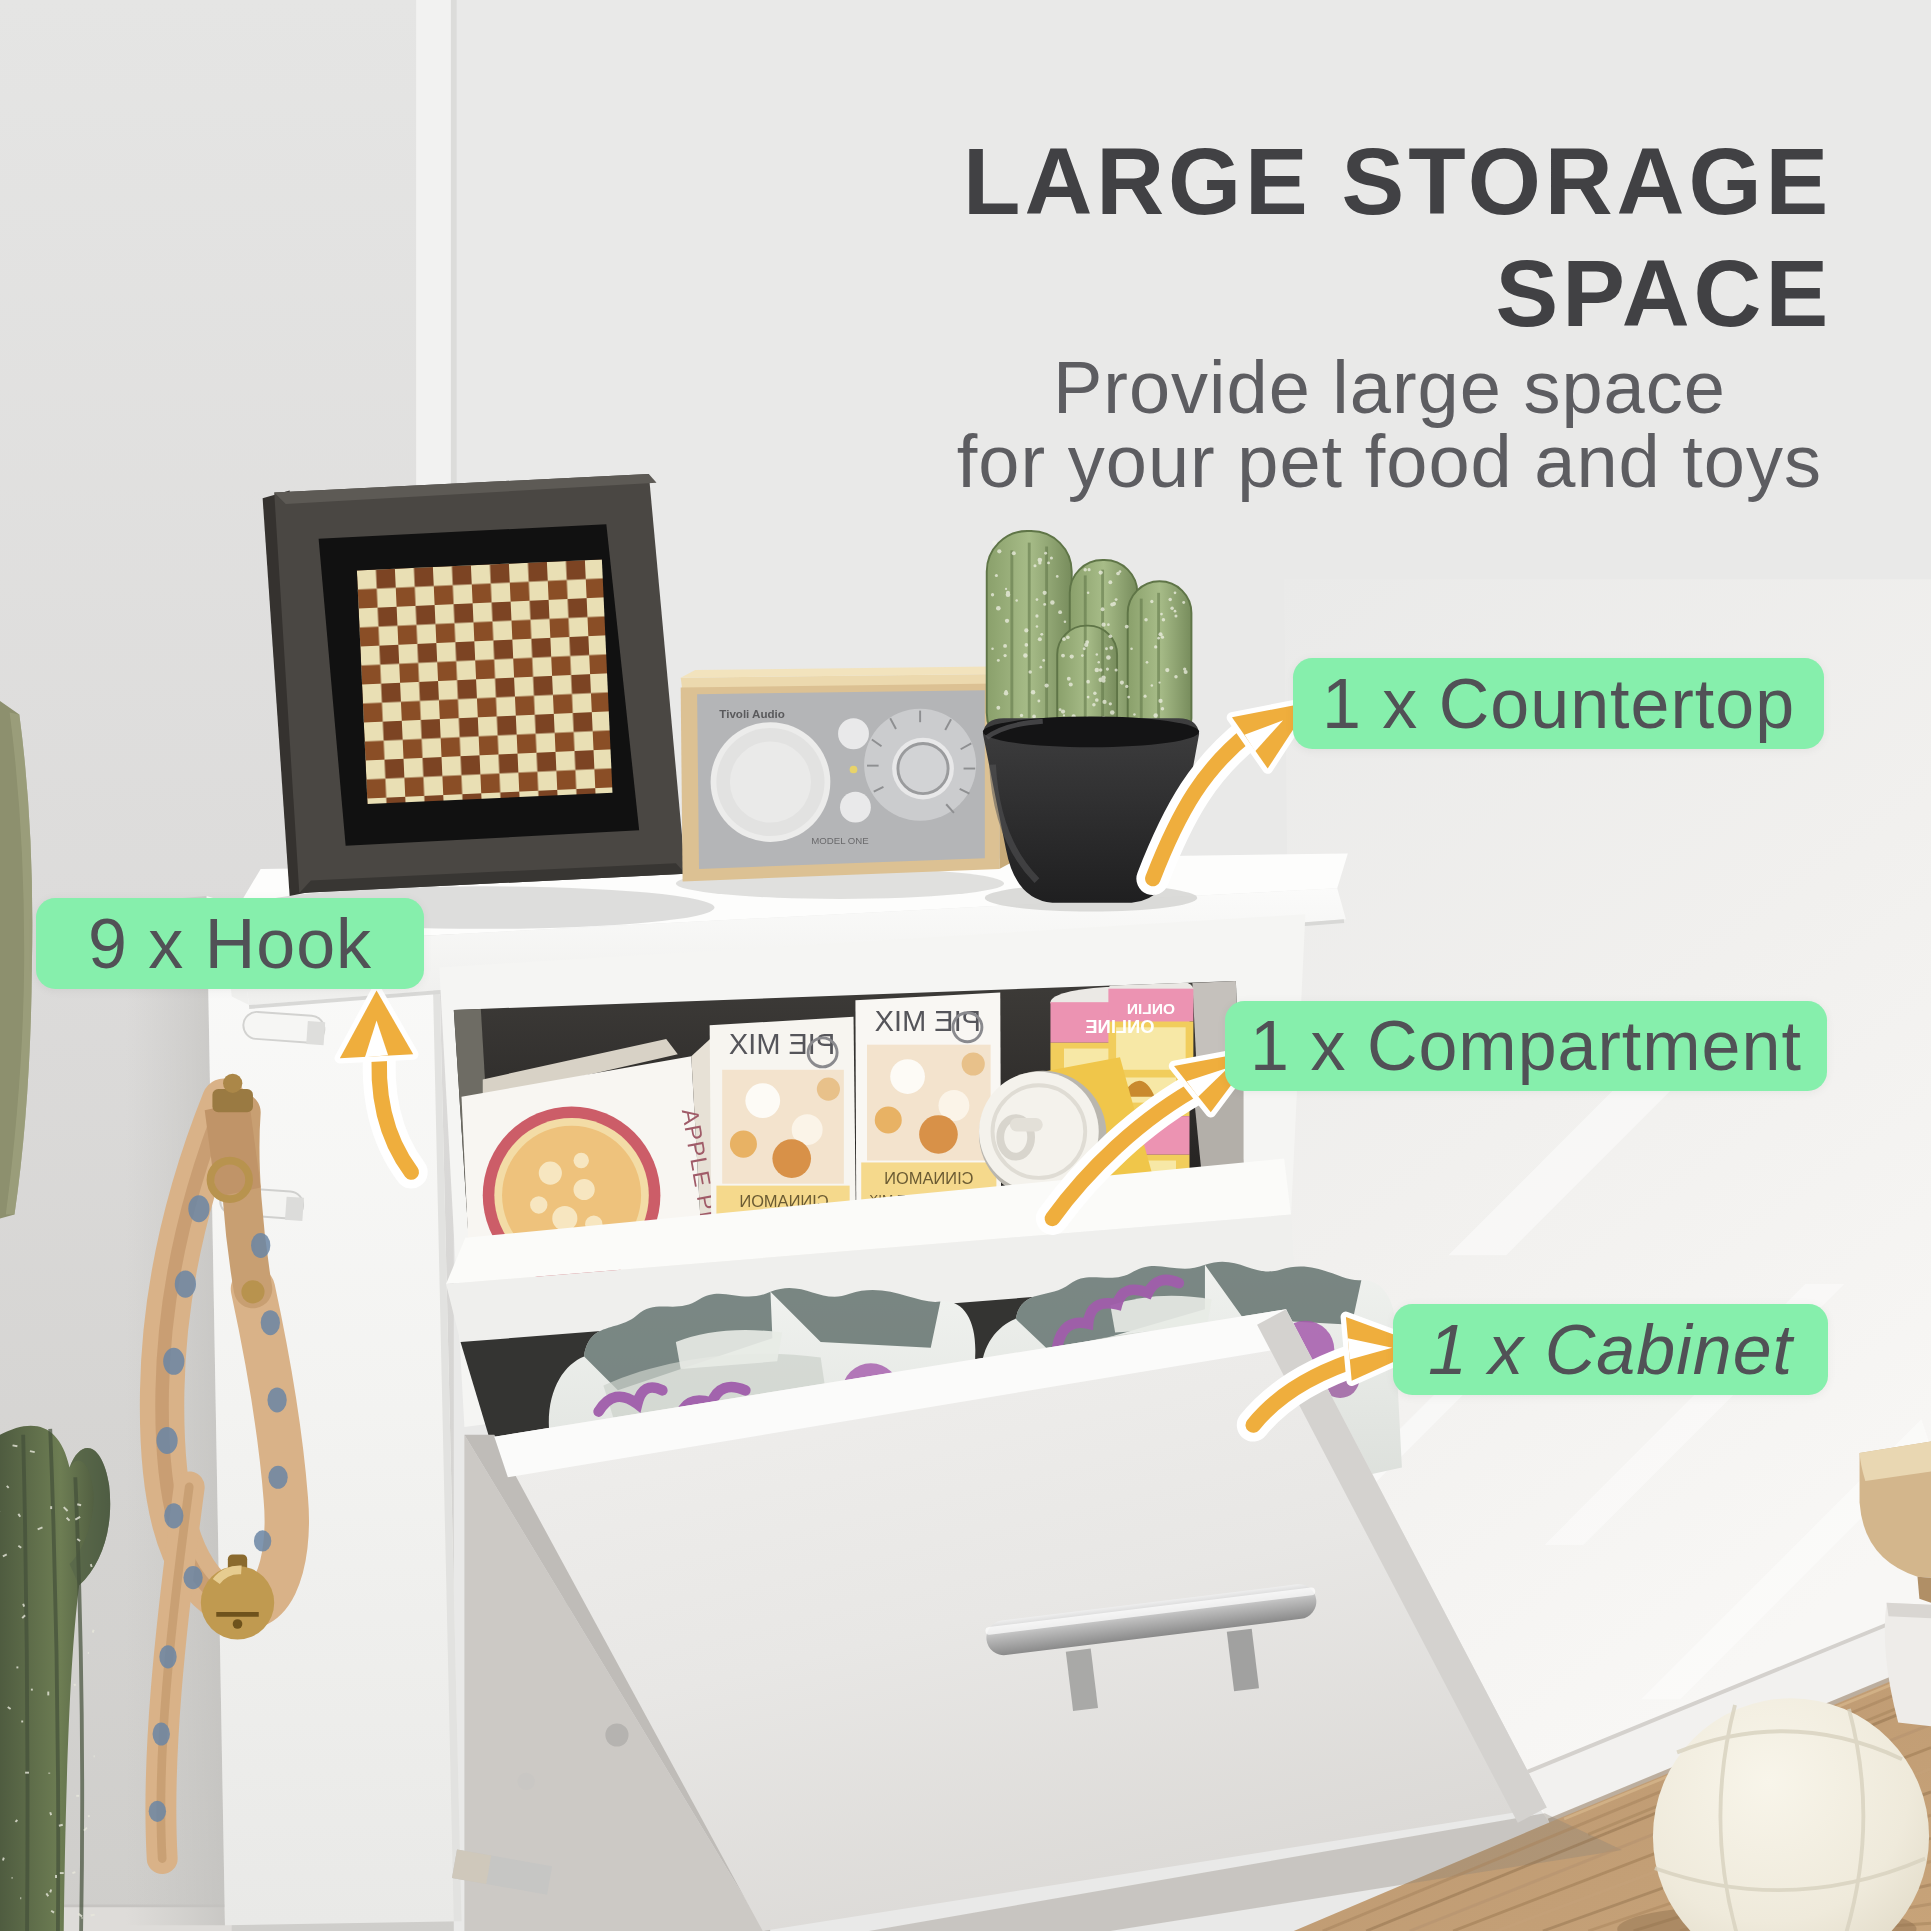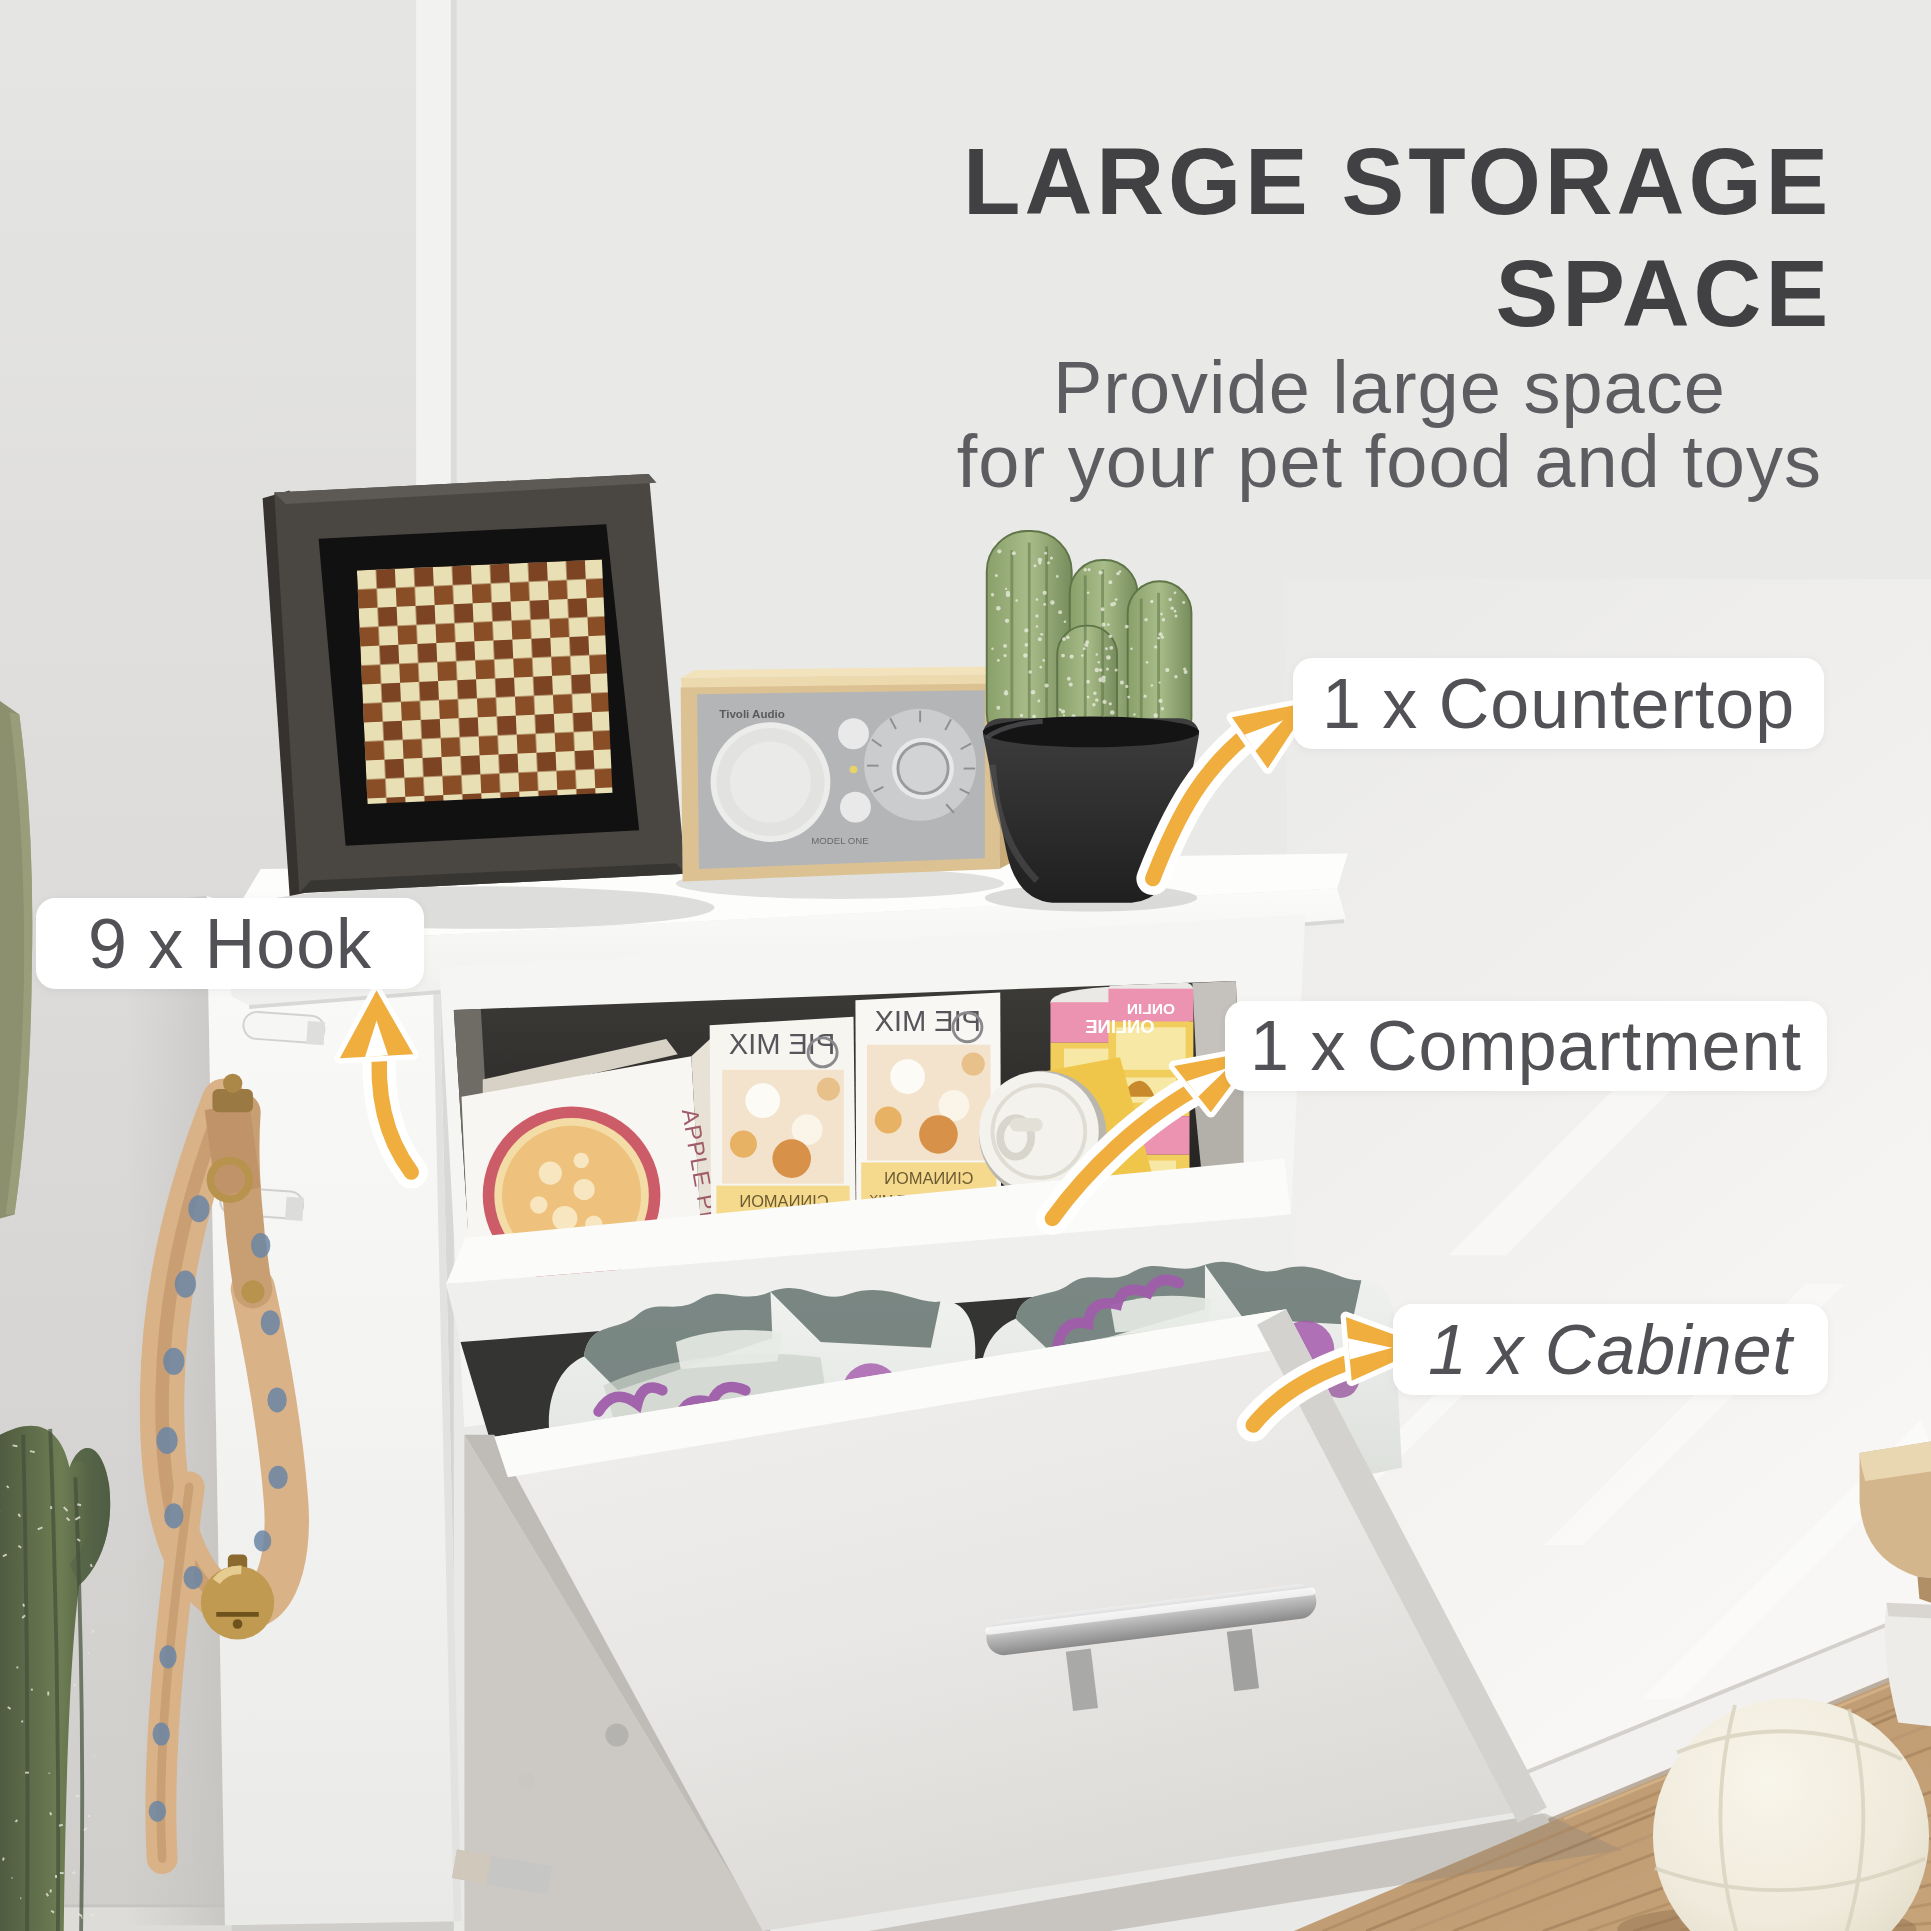--- a/index.html
+++ b/index.html
@@ -3,21 +3,21 @@
 <meta charset="utf-8">
 <style>
   html,body{margin:0;padding:0;}
   body{width:1931px;height:1931px;overflow:hidden;position:relative;
        font-family:"Liberation Sans", sans-serif;background:#e9e9e8;}
   #stage{position:absolute;left:0;top:0;width:1931px;height:1931px;}
   .hdr{position:absolute;right:99px;top:126px;text-align:right;color:#414144;
        font-weight:bold;font-size:94px;line-height:112px;letter-spacing:3.9px;}
   .sub{position:absolute;right:109px;top:351px;text-align:center;color:#5d5d61;
        font-size:74px;line-height:74px;font-weight:400;letter-spacing:1px;}
-  .pill{position:absolute;background:#ffffff;border-radius:19.3px;
+  .pill{position:absolute;background:#86efac;border-radius:19.3px;
         color:#515156;display:flex;align-items:center;justify-content:center;
         font-size:70px;letter-spacing:1px;box-shadow:0 1.9px 9.7px rgba(0,0,0,0.05);}
 </style>
 </head>
 <body>
 <svg id="stage" viewBox="0 0 2000 2000" xmlns="http://www.w3.org/2000/svg">
 <defs>
   <linearGradient id="wallL" x1="0" y1="0" x2="0" y2="1">
     <stop offset="0" stop-color="#e5e5e4"></stop>
     <stop offset="0.5" stop-color="#dcdbda"></stop>

